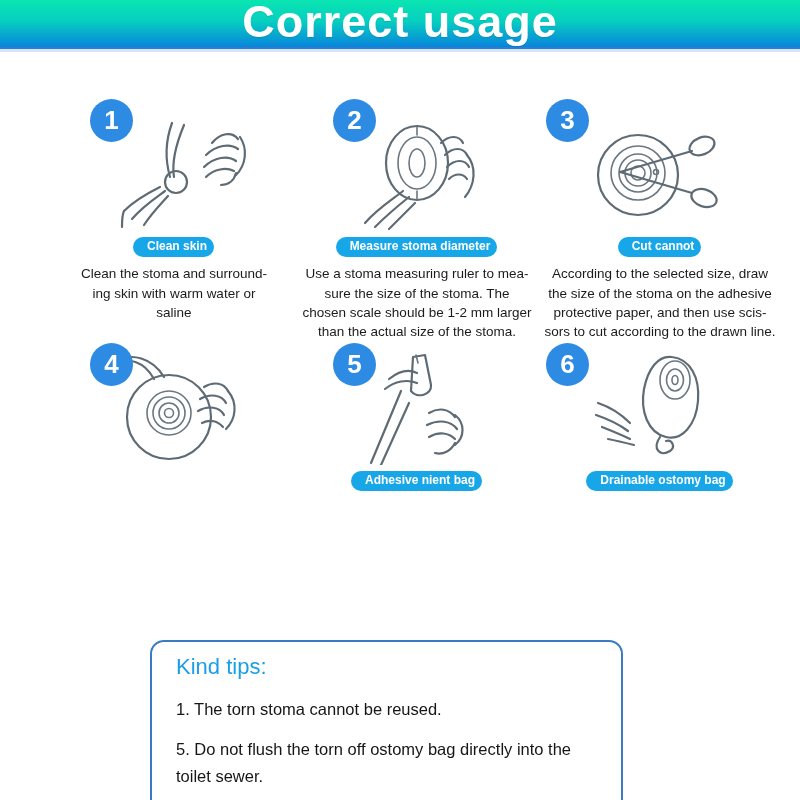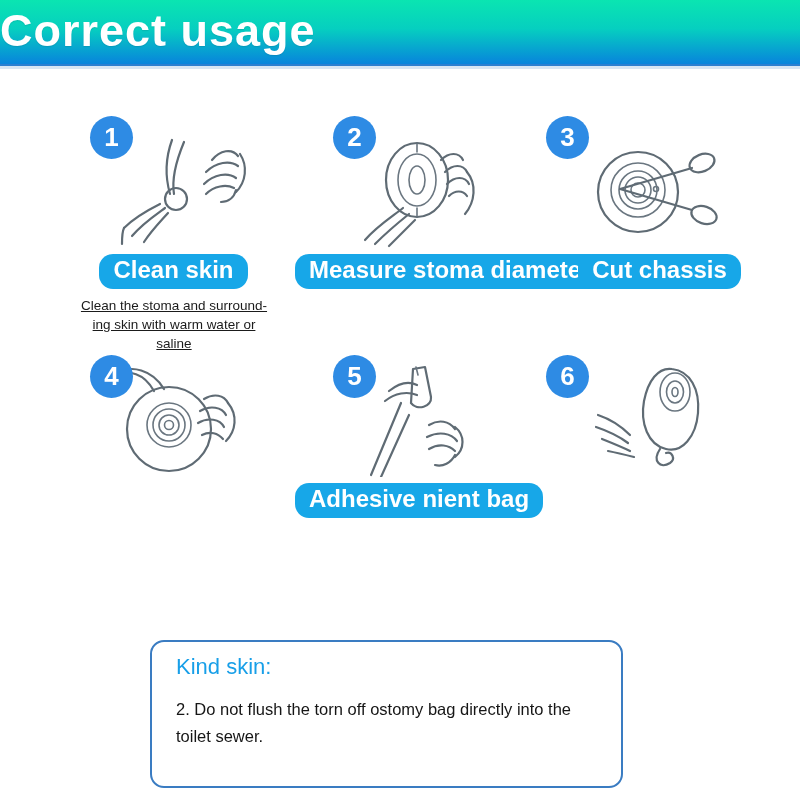--- a/index.html
+++ b/index.html
@@ -3,25 +3,25 @@
 <meta charset="utf-8">
 <style>
   * { margin:0; padding:0; box-sizing:border-box; }
   html,body { background:#ffffff; }
   .page {
     position:relative; width:800px; height:800px; overflow:hidden;
     background:#ffffff; font-family:"Liberation Sans", sans-serif; color:#1b1b1b;
   }
   
   .header {
-    height:66px; width:100%;
+    height:49px; width:100%;
     background:linear-gradient(180deg,#0ae5b1 0%, #06cfc0 45%, #0884dc 100%);
     border-bottom:2px solid #2b7fd0;
     box-shadow:0 3px 0 rgba(140,180,220,0.35);
-    display:flex; align-items:center; justify-content:flex-start;
+    display:flex; align-items:center; justify-content:center;
   }
   .title {
     color:#ffffff; font-size:45px; font-weight:800; letter-spacing:1px;
     line-height:1; padding-bottom:4px;
     text-shadow:0 1px 1px rgba(0,60,90,0.15);
   }
   
   .row { display:flex; padding-left:52px; padding-right:10px; }
   .row-1 { margin-top:50px; }
   .row-2 { margin-top:2px; }
@@ -30,27 +30,27 @@
     position:absolute; left:38px; top:0; width:43px; height:43px;
     background:#2e8be4; border-radius:50%;
     color:#ffffff; font-size:26px; font-weight:bold;
     display:flex; align-items:center; justify-content:center; z-index:2;
   }
   .cell-3 .badge, .cell-6 .badge { left:8px; }
   .art { height:132px; display:flex; align-items:flex-end; justify-content:center; }
   .row-2 .art { height:122px; }
   .art svg { display:block; }
   .pill {
-    display:inline-block; margin-top:6px; padding:2px 14px 4px 14px;
+    display:inline-block; margin-top:6px; padding:2px 7px 4px 14px;
     background:#17a7e8; border-radius:14px; white-space:nowrap;
-    color:#ffffff; font-size:24px; font-weight:bold; line-height:1.2;
+    color:#ffffff; font-size:12px; font-weight:bold; line-height:1.2;
   }
   .desc {
     margin-top:7px; font-size:13.5px; line-height:1.42; font-weight:500;
-    white-space:pre-line; width:264px; margin-left:-10px; color:#1b1b1b;text-decoration:underline;
+    white-space:pre-line; width:264px; margin-left:-10px; color:#1b1b1b;
   }
   
   .tips {
     position:absolute; left:150px; top:640px; width:473px; min-height:148px;
     border:2px solid #3a7cc2; border-radius:14px;
     padding:12px 24px 16px 24px; background:#ffffff;
   }
   .tips-title { color:#189fe8; font-size:22px; margin-bottom:16px; }
   .tip-item { font-size:16.5px; line-height:1.65; margin-bottom:13px; color:#161616; }
   
@@ -105,39 +105,47 @@
           <path class="sketch" d="M38,112 C50,100 62,90 72,82"></path>
           <path class="sketch" d="M52,114 C62,104 70,96 78,88"></path>
           <path class="sketch" d="M104,28 C112,20 122,20 126,28"></path>
           <path class="sketch" d="M108,40 C116,32 126,32 130,40"></path>
           <path class="sketch" d="M110,52 C118,44 128,44 132,52"></path>
           <path class="sketch" d="M112,64 C118,58 126,58 130,64"></path>
           <path class="sketch" d="M130,40 C140,52 138,70 128,82"></path>
         </svg>
       </div>
       <div class="pill">Measure stoma diameter</div>
+      <div class="desc">Use a stoma measuring ruler to mea-
+sure the size of the stoma. The
+chosen scale should be 1-2 mm larger
+than the actual size of the stoma.</div>
     </div>
 
     <div class="cell cell-3">
       <div class="badge">3</div>
       <div class="art">
         <svg width="160" height="116" viewBox="0 0 160 116">
           <circle class="sketch" cx="58" cy="60" r="40"></circle>
           <circle class="sketch-thin" cx="58" cy="58" r="27"></circle>
           <circle class="sketch-thin" cx="58" cy="58" r="19"></circle>
           <circle class="sketch-thin" cx="58" cy="58" r="13"></circle>
           <circle class="sketch-thin" cx="58" cy="58" r="7"></circle>
           <path class="sketch" d="M40,57 L112,36"></path>
           <path class="sketch" d="M40,57 L112,78"></path>
           <circle class="sketch-thin" cx="76" cy="57" r="2.5"></circle>
           <ellipse class="sketch" cx="122" cy="31" rx="13" ry="8.5" transform="rotate(-22 122 31)"></ellipse>
           <ellipse class="sketch" cx="124" cy="83" rx="13" ry="8.5" transform="rotate(18 124 83)"></ellipse>
         </svg>
       </div>
-      <div class="pill">Cut chassis</div>
+      <div class="pill">Cut cannot</div>
+      <div class="desc">According to the selected size, draw
+the size of the stoma on the adhesive
+protective paper, and then use scis-
+sors to cut according to the drawn line.</div>
     </div>
 
   </div>
 
   <div class="row row-2">
 
     <div class="cell cell-4">
       <div class="badge">4</div>
       <div class="art">
         <svg width="160" height="114" viewBox="0 0 160 114">
@@ -187,22 +195,24 @@
           <ellipse class="sketch-thin" cx="95" cy="29" rx="15" ry="19"></ellipse>
           <ellipse class="sketch-thin" cx="95" cy="29" rx="8.5" ry="11"></ellipse>
           <ellipse class="sketch-thin" cx="95" cy="29" rx="3" ry="4.5"></ellipse>
           <path class="sketch" d="M18,52 C30,56 42,64 50,72"></path>
           <path class="sketch" d="M16,64 C28,68 40,74 48,80"></path>
           <path class="sketch" d="M22,76 C32,80 42,84 50,88"></path>
           <path class="sketch" d="M28,88 C38,90 46,92 54,94"></path>
           <path class="sketch" d="M80,86 C72,98 80,106 90,100 C96,96 92,88 86,90"></path>
         </svg>
       </div>
+      <div class="pill">Drainable ostomy bag</div>
     </div>
 
   </div>
 
   <div class="tips">
-    <div class="tips-title">Kind skin:</div>
-    <div class="tip-item">2. Do not flush the torn off ostomy bag directly into the toilet sewer.</div>
+    <div class="tips-title">Kind tips:</div>
+    <div class="tip-item">1. The torn stoma cannot be reused.</div>
+    <div class="tip-item">5. Do not flush the torn off ostomy bag directly into the toilet sewer.</div>
   </div>
 
 </div>
 
 </body></html>

